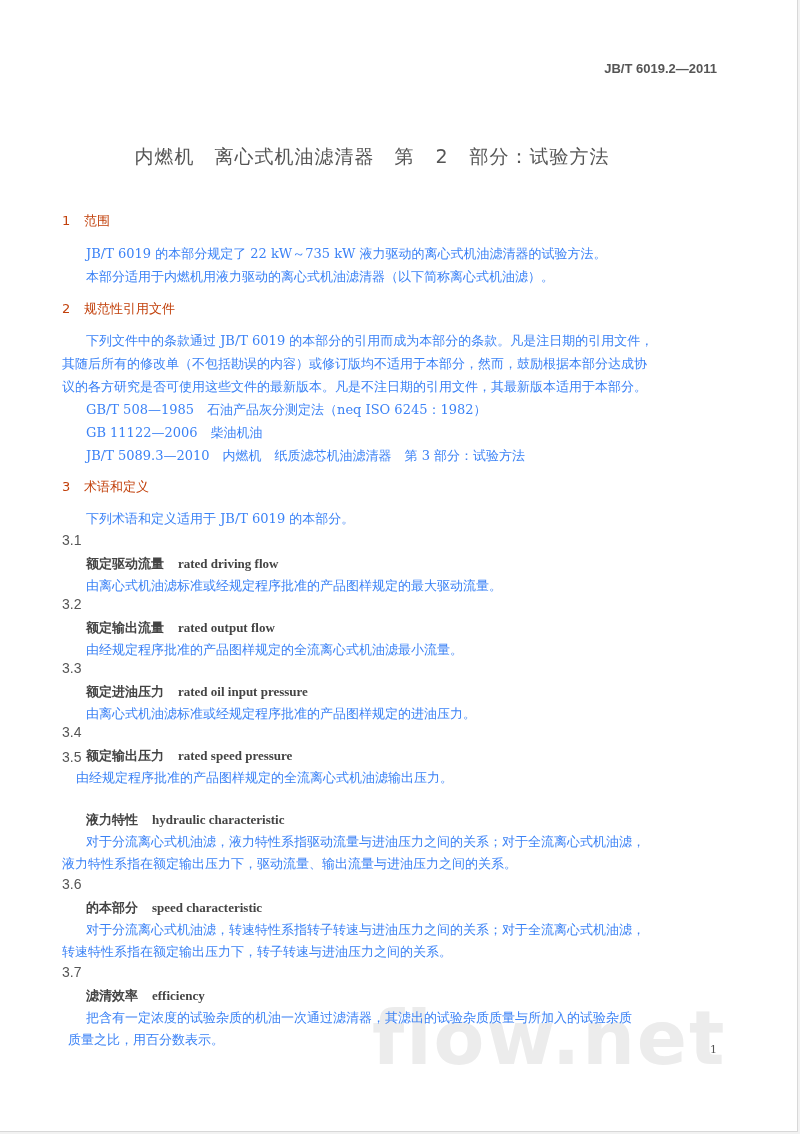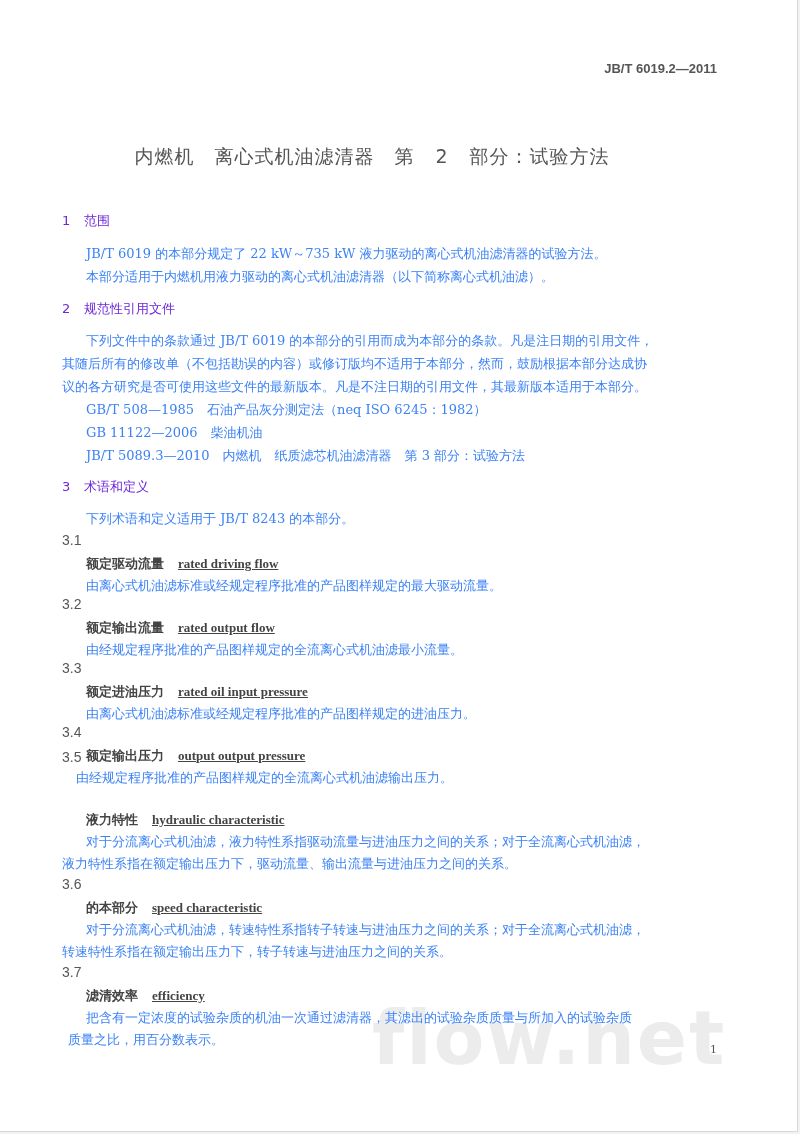--- a/index.html
+++ b/index.html
@@ -14,25 +14,25 @@
     font-family: "Liberation Sans", "DejaVu Sans", sans-serif; font-weight: bold;
     font-size: 13px; color: #555;
   }
   .doc-title {
     position: absolute; left: 0; width: 692px; top: 144px; text-align: center;
     font-family: "DejaVu Sans", "Liberation Sans", sans-serif; font-size: 19px; color: #555;
     letter-spacing: 1px; word-spacing: 14px; margin-left: 26px;
   }
   .content { position: absolute; left: 0; top: 0; width: 800px; }
   .line { position: absolute; font-size: 13px; white-space: nowrap; color: #3b82f6; }
-  .h1 { font-family: "DejaVu Sans", "Liberation Sans", sans-serif; font-size: 13px; color: #6d28d9; }
+  .h1 { font-family: "DejaVu Sans", "Liberation Sans", sans-serif; font-size: 13px; color: #c2410c; }
   .h1 .num { display: inline-block; width: 22px; }
   .clause-no { font-family: "Liberation Sans", "DejaVu Sans", sans-serif; font-size: 14px; color: #555; }
   .term { font-weight: bold; color: #444; }
-  .term .en { font-family: "Liberation Serif", serif; font-weight: bold; margin-left: 14px; text-decoration: underline; }
+  .term .en { font-family: "Liberation Serif", serif; font-weight: bold; margin-left: 14px; }
   .watermark {
     position: absolute; left: 372px; top: 995px;
     font-family: "DejaVu Sans", "Liberation Sans", sans-serif; font-weight: bold;
     font-size: 74px; color: #ececec; letter-spacing: 2px; z-index: 0;
   }
   .page-no { position: absolute; left: 710px; top: 1043px; font-size: 11px; color: #555; }
   .front { position: relative; z-index: 1; }
 </style>
 </head>
 <body>
@@ -57,36 +57,36 @@
     <div class="line" style="left:86px; top:332px;">下列文件中的条款通过 JB/T 6019 的本部分的引用而成为本部分的条款。凡是注日期的引用文件，</div>
     <div class="line" style="left:62px; top:355px;">其随后所有的修改单（不包括勘误的内容）或修订版均不适用于本部分，然而，鼓励根据本部分达成协</div>
     <div class="line" style="left:62px; top:378px;">议的各方研究是否可使用这些文件的最新版本。凡是不注日期的引用文件，其最新版本适用于本部分。</div>
     <div class="line" style="left:86px; top:401px;">GB/T 508—1985　石油产品灰分测定法（neq ISO 6245：1982）</div>
     <div class="line" style="left:86px; top:424px;">GB 11122—2006　柴油机油</div>
     <div class="line" style="left:86px; top:447px;">JB/T 5089.3—2010　内燃机　纸质滤芯机油滤清器　第 3 部分：试验方法</div>
 
     <div class="line h1" style="left:62px; top:478px;">
       <span class="num">3</span><span>术语和定义</span>
     </div>
-    <div class="line" style="left:86px; top:510px;">下列术语和定义适用于 JB/T 8243 的本部分。</div>
+    <div class="line" style="left:86px; top:510px;">下列术语和定义适用于 JB/T 6019 的本部分。</div>
 
     <div class="line clause-no" style="left:62px; top:532px;">3.1</div>
     <div class="line term" style="left:86px; top:555px;"><span>额定驱动流量</span><span class="en">rated driving flow</span></div>
     <div class="line" style="left:86px; top:577px;">由离心式机油滤标准或经规定程序批准的产品图样规定的最大驱动流量。</div>
 
     <div class="line clause-no" style="left:62px; top:596px;">3.2</div>
     <div class="line term" style="left:86px; top:619px;"><span>额定输出流量</span><span class="en">rated output flow</span></div>
     <div class="line" style="left:86px; top:641px;">由经规定程序批准的产品图样规定的全流离心式机油滤最小流量。</div>
 
     <div class="line clause-no" style="left:62px; top:660px;">3.3</div>
     <div class="line term" style="left:86px; top:683px;"><span>额定进油压力</span><span class="en">rated oil input pressure</span></div>
     <div class="line" style="left:86px; top:705px;">由离心式机油滤标准或经规定程序批准的产品图样规定的进油压力。</div>
 
     <div class="line clause-no" style="left:62px; top:724px;">3.4</div>
-    <div class="line term" style="left:86px; top:747px;"><span>额定输出压力</span><span class="en">output output pressure</span></div>
+    <div class="line term" style="left:86px; top:747px;"><span>额定输出压力</span><span class="en">rated speed pressure</span></div>
     <div class="line" style="left:76px; top:769px;">由经规定程序批准的产品图样规定的全流离心式机油滤输出压力。</div>
 
     <div class="line clause-no" style="left:62px; top:749px;">3.5</div>
     <div class="line term" style="left:86px; top:811px;"><span>液力特性</span><span class="en">hydraulic characteristic</span></div>
     <div class="line" style="left:86px; top:833px;">对于分流离心式机油滤，液力特性系指驱动流量与进油压力之间的关系；对于全流离心式机油滤，</div>
     <div class="line" style="left:62px; top:855px;">液力特性系指在额定输出压力下，驱动流量、输出流量与进油压力之间的关系。</div>
 
     <div class="line clause-no" style="left:62px; top:876px;">3.6</div>
     <div class="line term" style="left:86px; top:899px;"><span>的本部分</span><span class="en">speed characteristic</span></div>
     <div class="line" style="left:86px; top:921px;">对于分流离心式机油滤，转速特性系指转子转速与进油压力之间的关系；对于全流离心式机油滤，</div>

